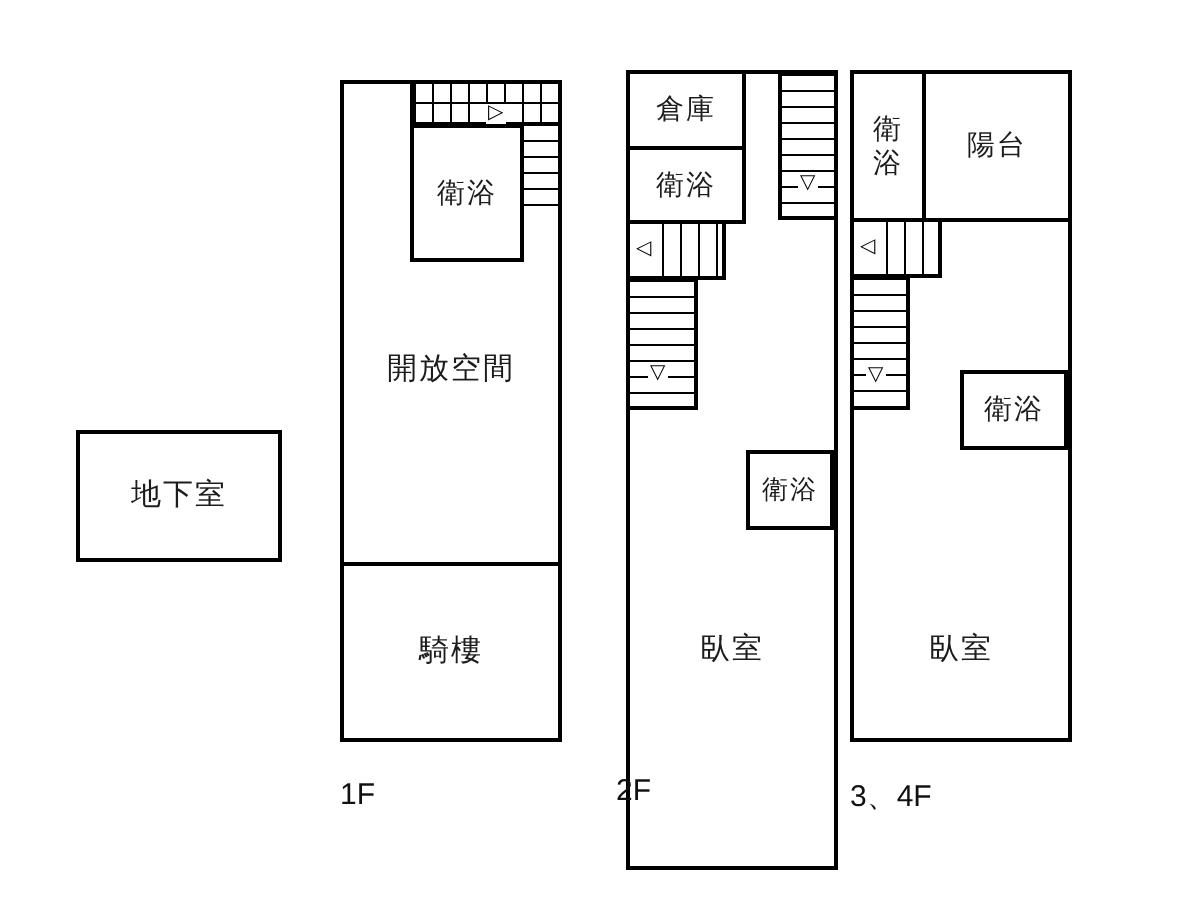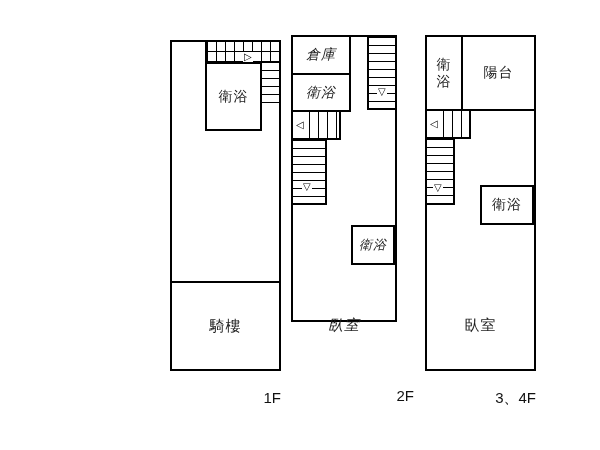--- a/index.html
+++ b/index.html
@@ -14,50 +14,54 @@
   .room-label{
     display:flex;align-items:center;justify-content:center;
     font-size:14px;letter-spacing:1px;line-height:1.25;text-align:center;
   }
   .stairs-v{background-image:repeating-linear-gradient(90deg,#000 0,#000 1px,transparent 1px,transparent 9px);}
   .stairs-h{background-image:repeating-linear-gradient(180deg,#000 0,#000 1px,transparent 1px,transparent 8px);}
   .arrow{
     position:absolute;font-size:10px;line-height:1;color:#000;
     background:#fff;padding:0 1px;
   }
-  .caption{position:absolute;text-align:right;font-size:15px;color:#111;}
+  .caption{position:absolute;text-align:left;font-size:15px;color:#111;}
   .wrap2{display:block;width:18px;margin:0 auto;word-break:break-all;}
 </style>
 </head>
 <body>
 
 <div class="canvas">
 
+  <div class="abs outline" style="left:38px;top:215px;width:103px;height:66px;">
+    <div class="room-label" style="width:100%;height:100%;font-size:15px;">地下室</div>
+  </div>
 
   <div class="abs outline" style="left:170px;top:40px;width:111px;height:331px;">
 
     <div class="abs stairs-v" style="left:33px;top:0;width:74px;height:20px;border-left:2px solid #000;border-bottom:1px solid #000;">
       <div class="abs" style="left:0;top:9px;width:100%;height:1px;background:#000;"></div>
       <span class="arrow" style="left:36px;top:10px;">▷</span>
     </div>
 
     <div class="abs stairs-h" style="left:90px;top:20px;width:17px;height:44px;"></div>
 
     <div class="abs" style="left:33px;top:20px;width:57px;height:69px;border:2px solid #000;background:#fff;">
       <div class="room-label" style="width:100%;height:100%;">衛浴</div>
     </div>
 
+    <div class="abs room-label" style="left:0;top:131px;width:107px;height:24px;font-size:15px;">開放空間</div>
 
     <div class="abs" style="left:0;top:239px;width:107px;height:2px;background:#000;"></div>
 
     <div class="abs room-label" style="left:0;top:272px;width:107px;height:24px;font-size:15px;">騎樓</div>
   </div>
   <div class="caption" style="left:170px;top:389px;width:111px;">1F</div>
 
-  <div class="abs outline" style="left:291px;top:35px;width:106px;height:287px;font-style:italic;">
+  <div class="abs outline" style="left:313px;top:35px;width:106px;height:400px;">
 
     <div class="abs" style="left:0;top:0;width:58px;height:38px;border-right:2px solid #000;border-bottom:2px solid #000;background:#fff;">
       <div class="room-label" style="width:100%;height:100%;">倉庫</div>
     </div>
 
     <div class="abs" style="left:0;top:38px;width:58px;height:37px;border-right:2px solid #000;border-bottom:2px solid #000;background:#fff;">
       <div class="room-label" style="width:100%;height:100%;">衛浴</div>
     </div>
 
     <div class="abs stairs-h" style="left:74px;top:0;width:28px;height:73px;border-left:2px solid #000;border-bottom:2px solid #000;">

